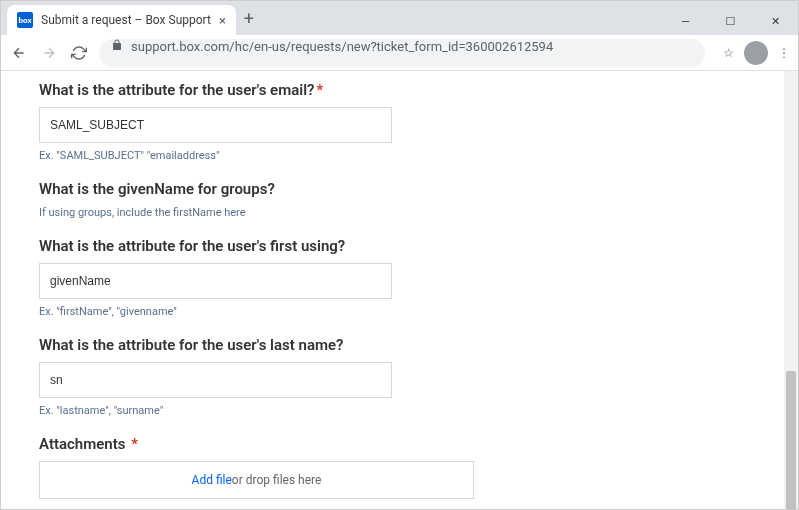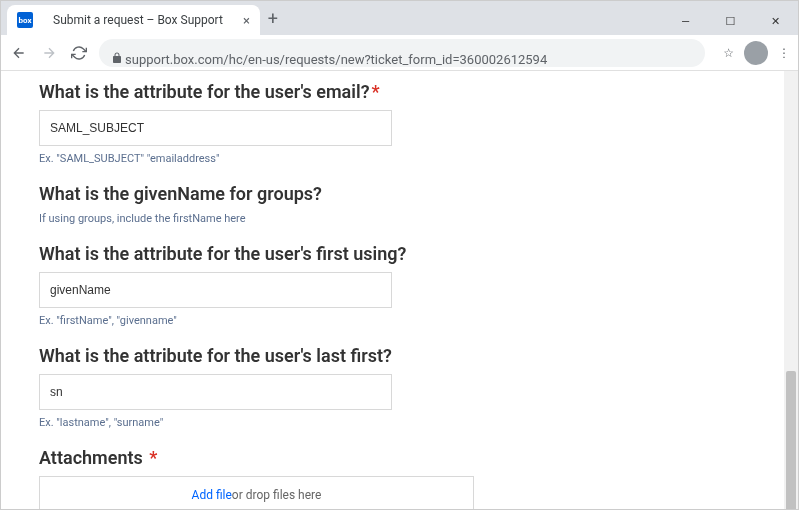--- a/index.html
+++ b/index.html
@@ -1,36 +1,36 @@
 <!DOCTYPE html>
 <html><head>
   <meta charset="utf-8">
   <style>
     * { margin: 0; padding: 0; box-sizing: border-box; }
     body { font-family: -apple-system, BlinkMacSystemFont, "Segoe UI", Roboto, sans-serif; font-size: 12px; background: #fff; overflow: hidden; }
     .window { width: 799px; height: 510px; background: #fff; display: flex; flex-direction: column; border: 1px solid #ccc; }
     .winbtn { width: 45px; height: 28px; display: flex; align-items: center; justify-content: center; font-size: 11px; color: #333; }
     .tabstrip { height: 34px; background: #dee1e6; display: flex; align-items: flex-end; padding-left: 6px; }
-    .tab { background: #fff; height: 30px; border-radius: 8px 8px 0 0; display: flex; align-items: center; padding: 0 10px; gap: 20px; min-width: 180px; font-size: 12px; color: #3c4043; }
+    .tab { background: #fff; height: 30px; border-radius: 8px 8px 0 0; display: flex; align-items: center; padding: 0 10px; gap: 8px; min-width: 180px; font-size: 12px; color: #3c4043; }
     .tab-favicon { width: 16px; height: 16px; background: #0061d5; border-radius: 2px; display: flex; align-items: center; justify-content: center; color: #fff; font-size: 8px; font-weight: bold; }
     .tab-close { color: #5f6368; font-size: 13px; margin-left: auto; }
     .newtab { margin-left: 8px; margin-bottom: 6px; color: #5f6368; font-size: 18px; }
     .toolbar { height: 36px; background: #fff; border-bottom: 1px solid #e0e0e0; display: flex; align-items: center; padding: 0 8px; gap: 10px; }
     .navicon { color: #5f6368; width: 20px; display: flex; justify-content: center; align-items: center; }
     .navicon.disabled { color: #bdc1c6; }
-    .addrbar { flex: 1; height: 28px; background: #f1f3f4; border-radius: 14px; display: flex; align-items: flex-end; padding: 0 12px; gap: 2px; font-size: 13px; color: #5f6368; }
+    .addrbar { flex: 1; height: 28px; background: #f1f3f4; border-radius: 14px; display: flex; align-items: flex-start; padding: 0 12px; gap: 8px; font-size: 13px; color: #5f6368; }
     .addrbar .lock { color: #5f6368; }
     .toolbar-right { display: flex; align-items: center; gap: 10px; margin-left: 8px; }
     .avatar { width: 24px; height: 24px; border-radius: 50%; background: #9aa0a6; }
     .content-wrap { flex: 1; position: relative; overflow: hidden; }
     .content { position: absolute; inset: 0; overflow-y: auto; padding: 10px 38px 20px 38px; }
     .scrollbar-track { position: absolute; right: 0; top: 0; bottom: 0; width: 14px; background: #f1f1f1; }
     .scrollbar-thumb { position: absolute; right: 2px; width: 10px; background: #c1c1c1; border-radius: 2px; top: 300px; height: 140px; }
     .form-group { margin-bottom: 18px; }
-    .form-label { font-size: 18px; font-weight: 600; color: #333; margin-bottom: 8px; display: block; }
+    .form-label { font-size: 15px; font-weight: 600; color: #333; margin-bottom: 8px; display: block; }
     .required { color: #d93025; margin-left: 2px; }
     .form-input { width: 353px; height: 36px; border: 1px solid #d8d8d8; padding: 0 10px; font-size: 12px; color: #333; background: #fff; }
     .form-hint { font-size: 11px; color: #5b6f8f; margin-top: 6px; }
     .dropzone { width: 435px; height: 38px; border: 1px solid #d8d8d8; display: flex; align-items: center; justify-content: center; font-size: 12px; color: #666; }
     .dropzone .addfile { color: #0065ff; }
   </style>
 </head>
 <body>
 
 <div class="window">
@@ -96,21 +96,21 @@
         <div class="form-hint">If using groups, include the firstName here</div>
       </div>
 
       <div class="form-group">
         <label class="form-label">What is the attribute for the user's first using?</label>
         <input class="form-input" value="givenName" style="">
         <div class="form-hint">Ex. "firstName", "givenname"</div>
       </div>
 
       <div class="form-group">
-        <label class="form-label">What is the attribute for the user's last first?</label>
+        <label class="form-label">What is the attribute for the user's last name?</label>
         <input class="form-input" value="sn" style="">
         <div class="form-hint">Ex. "lastname", "surname"</div>
       </div>
 
       <div class="form-group">
         <label class="form-label">
           <span>Attachments</span><span class="required"> *</span>
         </label>
         <div class="dropzone">
           <span class="addfile">Add file</span>

